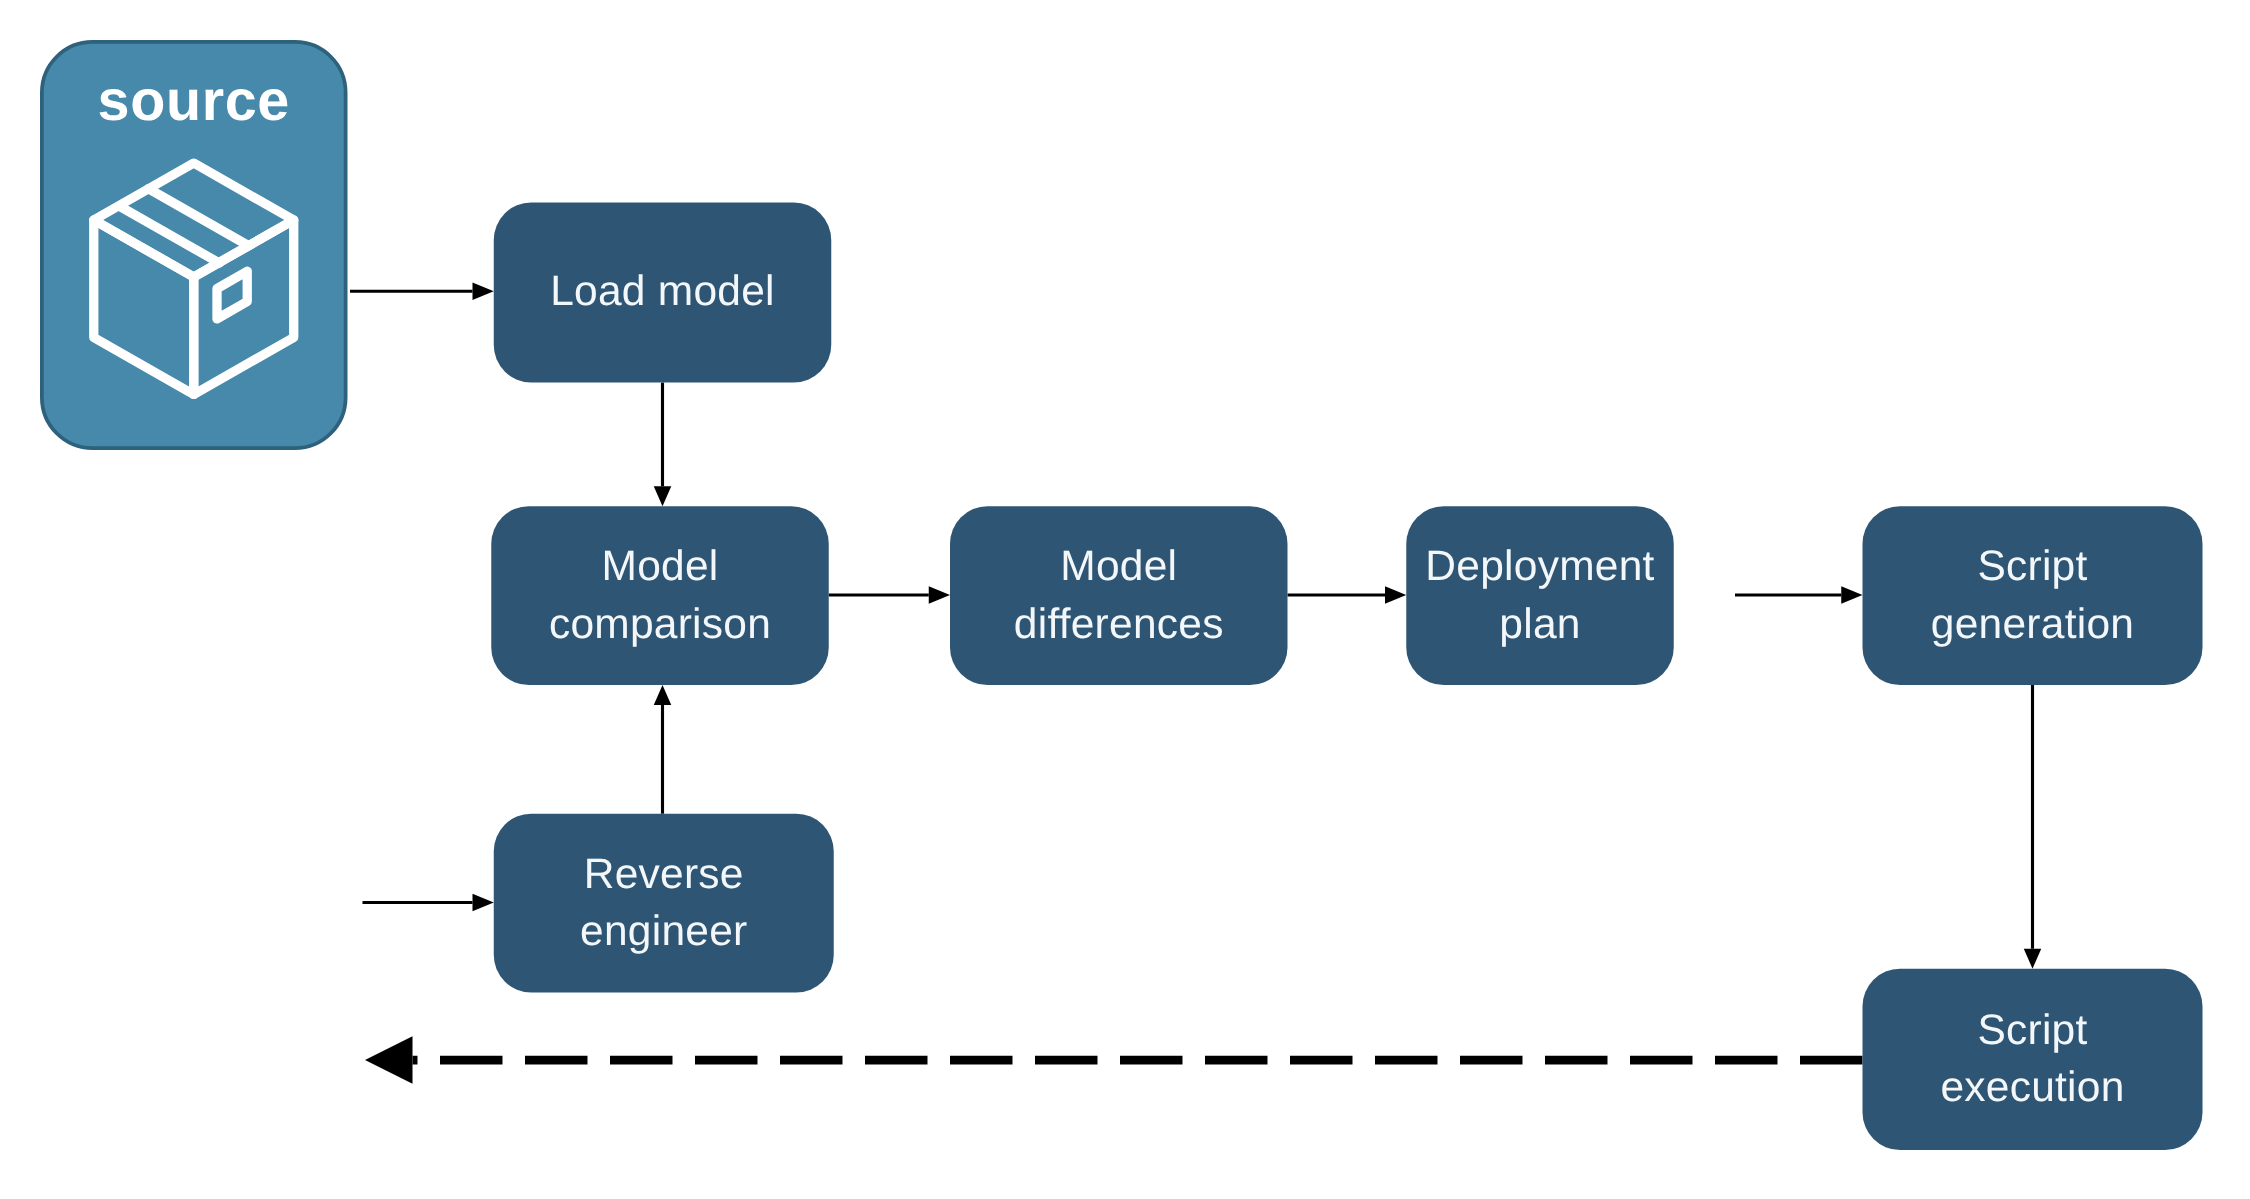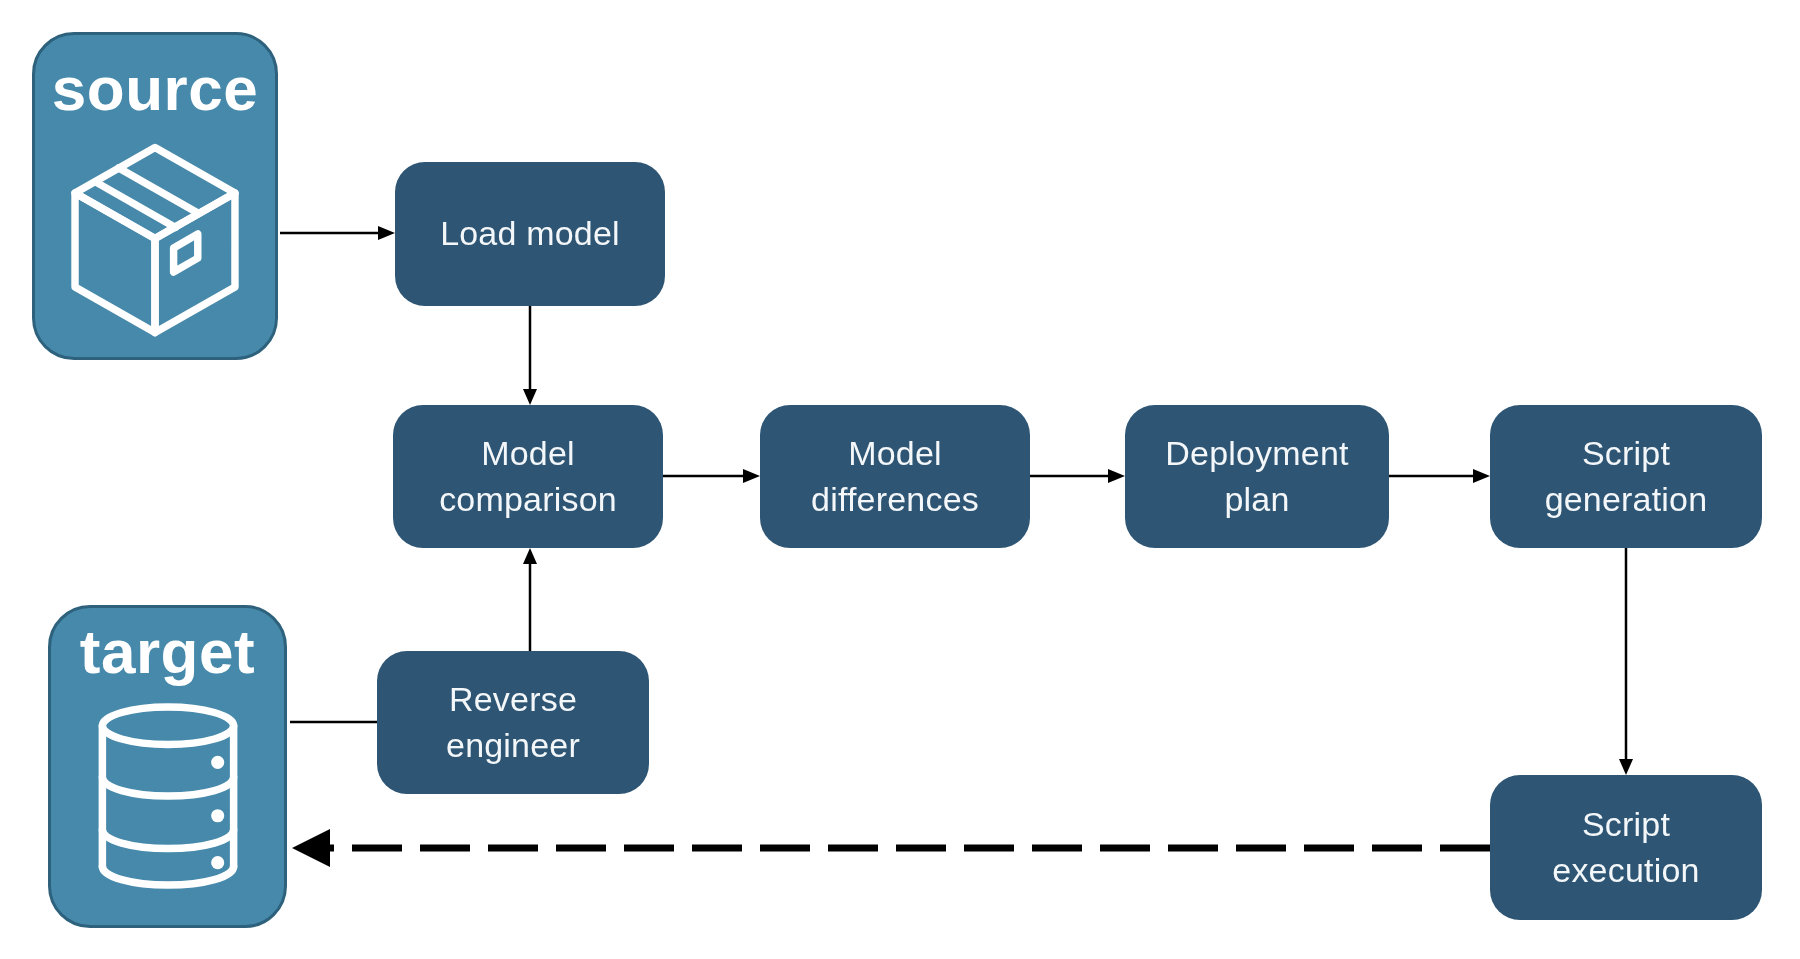--- a/index.html
+++ b/index.html
@@ -43,42 +43,42 @@
     justify-content: center;
     text-align: center;
     font-size: 34px;
     line-height: 1.33;
     white-space: pre-line;
     letter-spacing: 0.2px;
   }
   #load-model        { left: 395px;  top: 162px; width: 270px; height: 144px; }
   #model-comparison  { left: 393px;  top: 405px; width: 270px; height: 143px; }
   #model-differences { left: 760px;  top: 405px; width: 270px; height: 143px; }
-  #deployment-plan   { left: 1125px; top: 405px; width: 264px; height: 143px; }
+  #deployment-plan   { left: 1125px; top: 405px; width: 214px; height: 143px; }
   #script-generation { left: 1490px; top: 405px; width: 272px; height: 143px; }
-  #reverse-engineer  { left: 377px;  top: 651px; width: 272px; height: 143px; }
+  #reverse-engineer  { left: 395px;  top: 651px; width: 272px; height: 143px; }
   #script-execution  { left: 1490px; top: 775px; width: 272px; height: 145px; }
 
   .container-box {
     position: absolute;
     z-index: 2;
     background: var(--container-fill);
     border: 3px solid var(--container-border);
     border-radius: 42px;
     color: var(--container-text);
     display: flex;
     flex-direction: column;
     align-items: center;
   }
   #source { left: 32px; top: 32px;  width: 246px; height: 328px; }
   #target { left: 48px; top: 605px; width: 239px; height: 323px; }
 
   .container-label {
     font-weight: 700;
-    font-size: 62px;
+    font-size: 46px;
     letter-spacing: 0.5px;
     margin-top: 14px;
   }
   #source .container-label { margin-top: 18px; }
   #target .container-label { margin-top: 8px; }
 
   .icon { display: block; }
   .icon.package  { width: 186px; height: 204px; margin-top: 14px; }
   .icon.database { width: 150px; height: 192px; margin-top: 14px; }
   .icon path, .icon ellipse, .icon line, .icon polygon.outline {
@@ -148,34 +148,20 @@
     <svg class="icon package" viewBox="0 0 200 215" xmlns="http://www.w3.org/2000/svg">
       <polygon class="outline" points="100,8 14,57 100,106 186,57"></polygon>
       <polygon class="outline" points="14,57 14,158 100,207 100,106"></polygon>
       <polygon class="outline" points="186,57 186,158 100,207 100,106"></polygon>
       <line x1="61" y1="30" x2="147" y2="79"></line>
       <line x1="36" y1="45" x2="122" y2="94"></line>
       <polygon class="outline" points="120,116 146,101 146,127 120,142"></polygon>
     </svg>
   </div>
 
-  <div class="container-box" id="target">
-    <div class="container-label">target</div>
-    <svg class="icon database" viewBox="0 0 160 200" xmlns="http://www.w3.org/2000/svg">
-      <ellipse cx="80" cy="24" rx="70" ry="20"></ellipse>
-      <line x1="10" y1="24" x2="10" y2="174"></line>
-      <line x1="150" y1="24" x2="150" y2="174"></line>
-      <path d="M 10 79 A 70 20 0 0 0 150 79"></path>
-      <path d="M 10 135 A 70 20 0 0 0 150 135"></path>
-      <path d="M 10 174 A 70 20 0 0 0 150 174"></path>
-      <circle cx="133" cy="63" r="7"></circle>
-      <circle cx="133" cy="120" r="7"></circle>
-      <circle cx="133" cy="170" r="7"></circle>
-    </svg>
-  </div>
 
   <div class="node" id="load-model">Load model</div>
   <div class="node" id="model-comparison">Model
 comparison</div>
   <div class="node" id="model-differences">Model
 differences</div>
   <div class="node" id="deployment-plan">Deployment
 plan</div>
   <div class="node" id="script-generation">Script
 generation</div>

